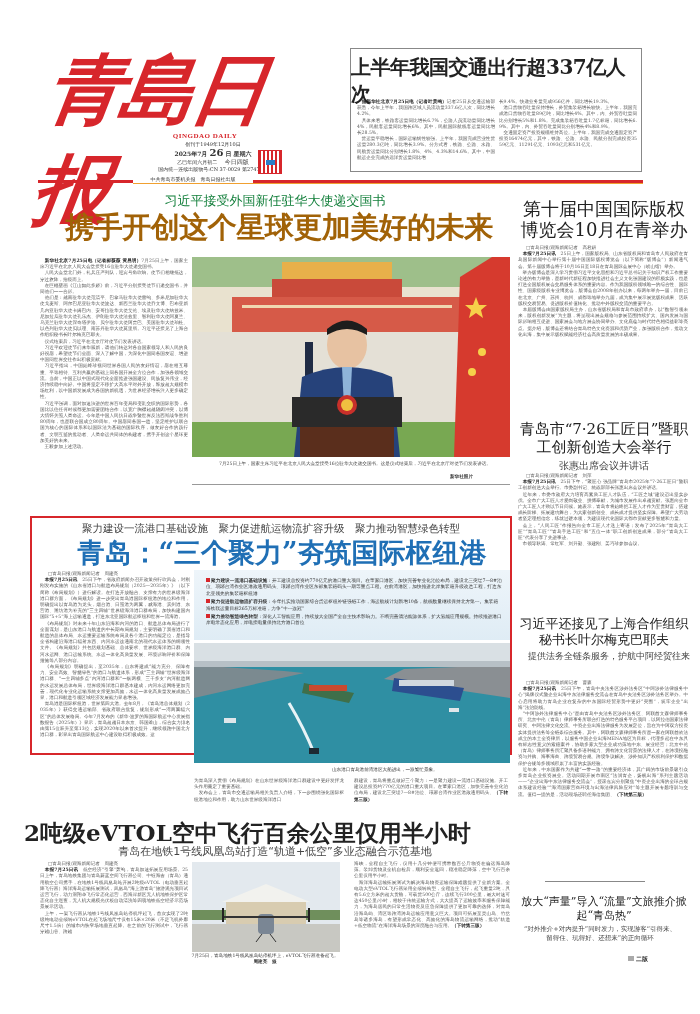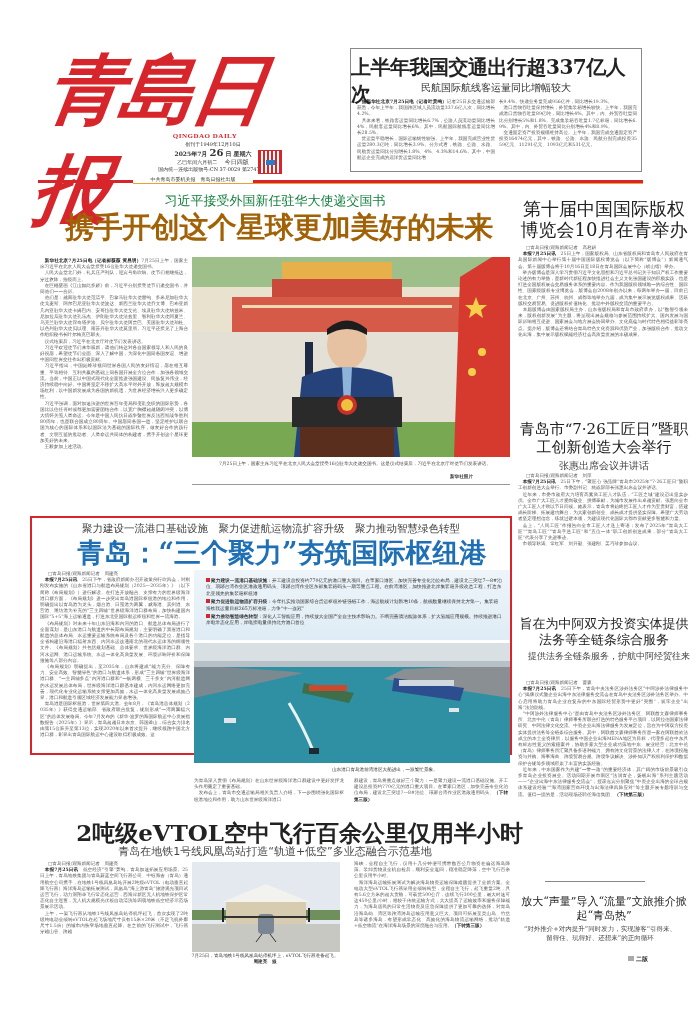--- a/index.html
+++ b/index.html
@@ -44,21 +44,21 @@
   #port-photo { left:162px; top:125px; width:316px; height:120px; overflow:hidden; background:#cfd8db; }
   #port-caption { left:300px; top:249px; font-size:4.6px; color:#333; }
 
   
   .rc-title { left:518px; width:172px; text-align:center; font-weight:normal; color:#222; }
   .rc-sub { left:518px; width:172px; text-align:center; color:#444; font-family:"DejaVu Sans", sans-serif; }
   .rc-body { left:518px; width:170px; }
   .rc-rule { left:545px; width:100px; height:1px; background:#888; }
 
   
-  #headline3 { left:53px; top:818px; width:470px; text-align:right; font-size:23px; font-weight:bold; color:#222; }
+  #headline3 { left:24px; top:818px; width:470px; text-align:left; font-size:23px; font-weight:bold; color:#222; }
   #subhead3 { left:40px; top:844px; width:470px; text-align:center; font-size:11px; color:#444; font-family:"DejaVu Sans", sans-serif; }
   #evtol-photo { left:192px; top:862px; width:148px; height:90px; overflow:hidden; background:#dfe6ec; }
   #evtol-caption { left:190px; top:953px; width:150px; font-size:4.6px; color:#333; line-height:6.3px; text-align:center; }
 </style>
 </head>
 <body>
 
 <div class="abs" id="masthead-logo">青島日报</div>
 <div class="abs serif" id="masthead-en">QINGDAO DAILY</div>
 <div class="abs mh-line" style="top:141px;">创刊于1949年12月10日</div>
@@ -75,21 +75,20 @@
 <div class="abs mh-line" style="top:166px;">国内统一连续出版物号:CN 37-0029 第27472号</div>
 <div class="abs" id="mh-qr"></div>
 <div class="abs red-rule" style="left:38px;top:180px;width:95px;"></div>
 <div class="abs mh-line" style="top:176px;left:133px;width:120px;">中共青岛市委机关报　青岛日报社出版</div>
 <div class="abs orange-rule" style="left:133px;top:183px;width:120px;"></div>
 <div class="abs red-rule" style="left:253px;top:180px;width:390px;"></div>
 <div class="abs orange-rule" style="left:253px;top:183px;width:390px;"></div>
 
 <div class="abs" id="top-box">
   <div class="abs" id="top-box-title">上半年我国交通出行超337亿人次</div>
-  <div class="abs" id="top-box-sub">民航国际航线客运量同比增幅较大</div>
   <div class="abs tinytext" style="left:6px;top:50px;width:138px;">
     <p>　<b>据新华社北京7月25日电（记者叶昊鸣）</b><span>记者25日从交通运输部获悉，今年上半年，我国跨区域人员流动量337.6亿人次，同比增长4.2%。</span></p>
     <p>　<span>具体来看，铁路客运量同比增长6.7%，公路人员流动量同比增长4%，民航客运量同比增长6%。其中，民航国际航线客运量同比增长28.5%。</span></p>
     <p>　<span>货运量平稳增长，国际运输韧性较强。上半年，我国完成营业性货运量280.3亿吨，同比增长3.9%。分方式看，铁路、公路、水路、民航货运量同比分别增长1.8%、4%、4.3%和14.6%。其中，中国航运企业完成的远洋货运量同比增</span></p>
   </div>
   <div class="abs tinytext" style="left:148px;top:50px;width:138px;">
     <p><span>长9.4%。快递业务量完成956亿件，同比增长19.3%。</span></p>
     <p>　<span>港口货物吞吐量保持增长，外贸集装箱增长较快。上半年，我国完成港口货物吞吐量89亿吨，同比增长4%。其中，内、外贸吞吐量同比分别增长5%和1.8%。完成集装箱吞吐量1.7亿标箱，同比增长6.9%。其中，内、外贸吞吐量同比分别增长4%和8.9%。</span></p>
     <p>　<span>交通固定资产投资规模维持高位。上半年，我国完成交通固定资产投资16474亿元，其中，铁路、公路、水路、民航分别完成投资3559亿元、11291亿元、1093亿元和531亿元。</span></p>
   </div>
@@ -195,21 +194,21 @@
 <div class="abs rc-title" style="top:420px;font-size:15px;line-height:18px;">青岛市“7·26工匠日”暨职工创新创造大会举行</div>
 <div class="abs rc-sub" style="top:459px;font-size:10px;">张惠出席会议并讲话</div>
 <div class="abs rc-body tinytext" style="top:473px;">
   <p style="padding-left:8px;">□青岛日报/观海新闻记者　刘萍</p>
   <p>　<b>本报7月25日讯</b>　<span>25日下午，“聚匠心 强品牌”青岛市2025年“7·26工匠日”暨职工创新创造大会举行。市委副书记、统战部部长张惠出席会议并讲话。</span></p>
   <p>　<span>近年来，市委市政府大力培育高素质工匠人才队伍，“工匠之城”建设迈出坚实步伐。全市广大工匠人才爱岗敬业、拼搏奉献，为城市发展作出卓越贡献。张惠向全市广大工匠人才致以节日问候。她表示，青岛市将始终把工匠人才作为宝贵财富，搭建成长阶梯、拓展建功舞台，为大家创新创业、成长成才提供坚实保障。希望广大劳动者坚定理想信念，练就过硬本领，为建设现代化国际大都市贡献更多智慧和力量。</span></p>
   <p>　<span>会上，“人民工匠”作报告向全市工匠人才送上寄语；发布了2025年“青岛大工匠”“青岛工匠”“青岛手造工匠”和“五位一体”职工创新创造成果，部分“青岛大工匠”代表分享了先进事迹。</span></p>
   <p>　<span>市领导耿涛、常红军、刘升勤、张建刚、姜巧珍参加会议。</span></p>
 </div>
 
-<div class="abs rc-title" style="top:616px;font-size:13px;line-height:16px;">旨在为中阿双方投资实体提供法务等全链条综合服务</div>
+<div class="abs rc-title" style="top:616px;font-size:13px;line-height:16px;">习近平还接见了上海合作组织秘书长叶尔梅克巴耶夫</div>
 <div class="abs rc-sub" style="top:650px;font-size:9px;line-height:12px;text-align:right;padding-left:4px;">提供法务全链条服务，护航中阿经贸往来</div>
 <div class="abs rc-body tinytext" style="top:680px;">
   <p style="padding-left:8px;">□青岛日报/观海新闻记者　曹森</p>
   <p>　<b>本报7月25日讯</b>　<span>25日下午，青岛中央法务区涉外法务区“中阿涉外法律服务中心”揭牌仪式暨企业出海中东法律服务交流会在青岛中央法务区涉外法务区举办。中心启用将助力青岛企业在复杂的中东国际经贸形势中更好“突围”，筑牢企业“出海”法治防线。</span></p>
   <p>　<span>“中阿涉外法律服务中心”是由青岛中央法务区涉外法务区、阿联酋文森律师事务所、北京中伦（青岛）律师事务所联合打造的特色服务平台项目，以阿拉伯国家法律研究、中阿法律文化交流、中资企业出海法律服务为发展定位，旨在为中阿双方投资实体提供法务等全链条综合服务。其中，阿联酋文森律师事务所是一家在阿联酋依法成立的本土全资律所，以服务中国企业出海MENA地区为目标，代理多起在中东具有标志性意义的索赔案件，协助多家大型企业成功落地中东、展业经营；北京中伦（青岛）律师事务所汇聚具备多语种能力、拥有跨文化背景的法律人才，在跨境投融资与并购、海事海商、跨境贸易合规、跨境争议解决、涉外知识产权权利保护和数据保护合规等多领域积累了丰富的实践经验。</span></p>
   <p>　<span>近年来，中东国家作为共建“一带一路”的重要经济体，其广阔的市场前景吸引众多青岛企业投资展业。活动同期开展市南区“法润青企，扬帆出海”系列主题活动——“企业出海中东法律服务交流会”，授课嘉宾分别聚焦“中资企业出海的全球合规体系建设经验”“海湾国家营商环境与出海法律风险应对”等主题开展专题培训与交流。值得一提的是，活动现场还聘任海信集团、</span><b>（下转第三版）</b></p>
 </div>
 
 <div class="abs rc-rule" style="top:881px;"></div>
 <div class="abs rc-title" style="top:895px;font-size:11px;line-height:14px;">放大“声量”导入“流量”文旅推介掀起“青岛热”</div>

